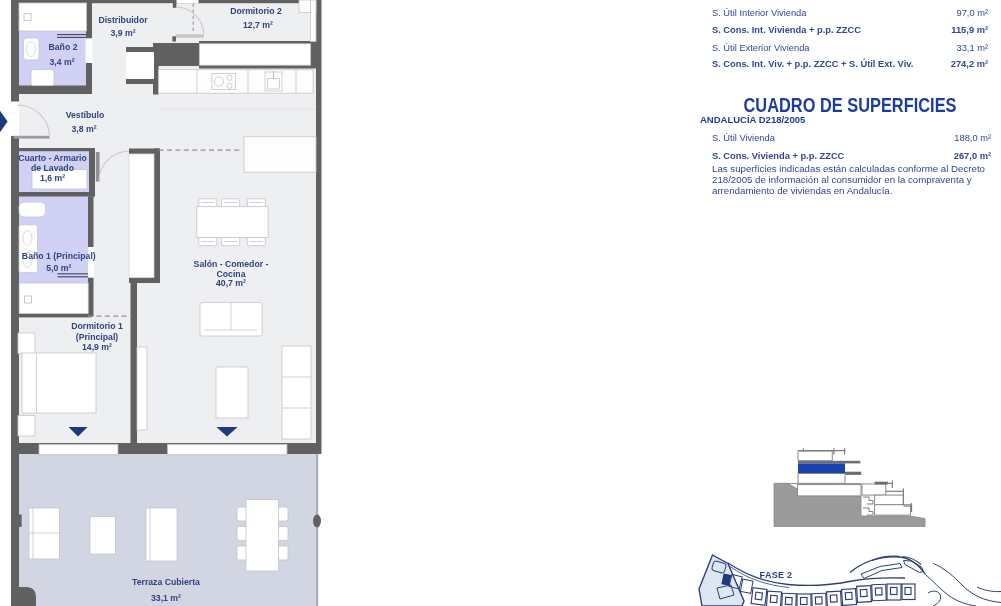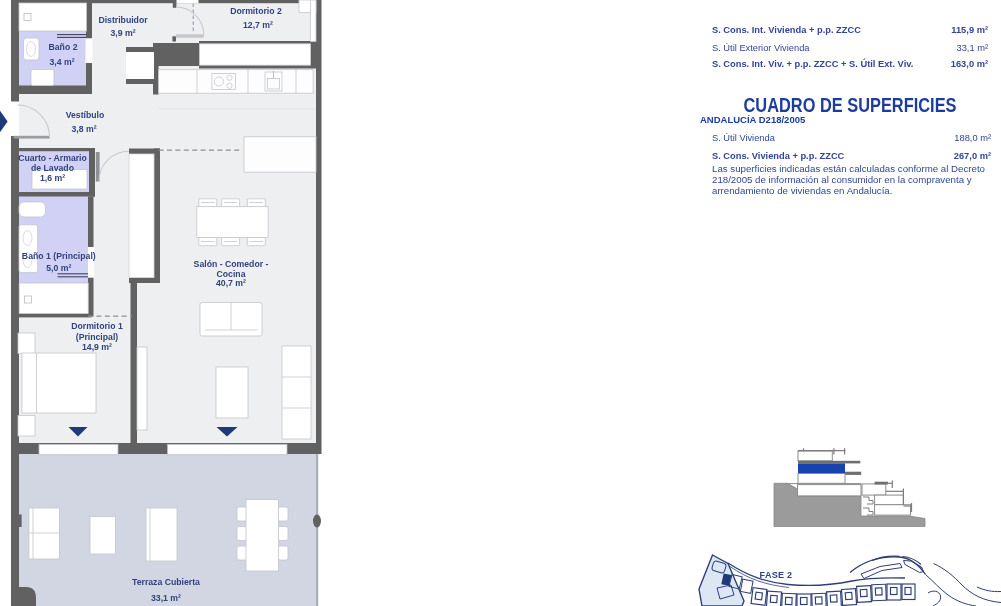--- a/index.html
+++ b/index.html
@@ -214,23 +214,24 @@
   <text x="97" y="339.5">(Principal)</text>
   <text x="97" y="350">14,9 m²</text>
   <text x="231" y="266.5">Salón - Comedor -</text>
   <text x="231" y="277">Cocina</text>
   <text x="231" y="285.5">40,7 m²</text>
   <text x="166" y="584.5">Terraza Cubierta</text>
   <text x="166" y="601">33,1 m²</text>
 </g>
 </svg>
 
+<div class="row" style="top:8px">S. Útil Interior Vivienda<span class="v">97,0 m²</span></div>
 <div class="row b" style="top:24.5px">S. Cons. Int. Vivienda + p.p. ZZCC<span class="v">115,9 m²</span></div>
 <div class="row" style="top:42.5px">S. Útil Exterior Vivienda<span class="v">33,1 m²</span></div>
-<div class="row b" style="top:59px">S. Cons. Int. Viv. + p.p. ZZCC + S. Útil Ext. Viv.<span class="v">163,0 m²</span></div>
+<div class="row b" style="top:59px">S. Cons. Int. Viv. + p.p. ZZCC + S. Útil Ext. Viv.<span class="v">274,2 m²</span></div>
 
 <div class="abs" style="left:700px;top:93.5px;width:300px;text-align:center;color:#1c3c9e;font-weight:bold;font-size:19.5px;transform:scaleX(0.84);transform-origin:150px 0;">CUADRO DE SUPERFICIES</div>
 <div class="abs" style="left:700px;top:114px;width:300px;text-align:left;color:#1c3c9e;font-weight:bold;font-size:9.5px;">ANDALUCÍA D218/2005</div>
 
 <div class="row" style="top:133px">S. Útil Vivienda<span class="v" style="right:-3px">188,0 m²</span></div>
 <div class="row b" style="top:150.5px">S. Cons. Vivienda + p.p. ZZCC<span class="v" style="right:-3px">267,0 m²</span></div>
 
 <div class="abs" style="left:712px;top:162.5px;width:290px;font-size:9.7px;line-height:11px;color:#31459a;">Las superficies indicadas están calculadas conforme al Decreto 218/2005 de información al consumidor en la compraventa y arrendamiento de viviendas en Andalucía.</div>
 
 <svg class="abs" style="left:770px;top:440px" width="160" height="95" viewBox="770 440 160 95">

